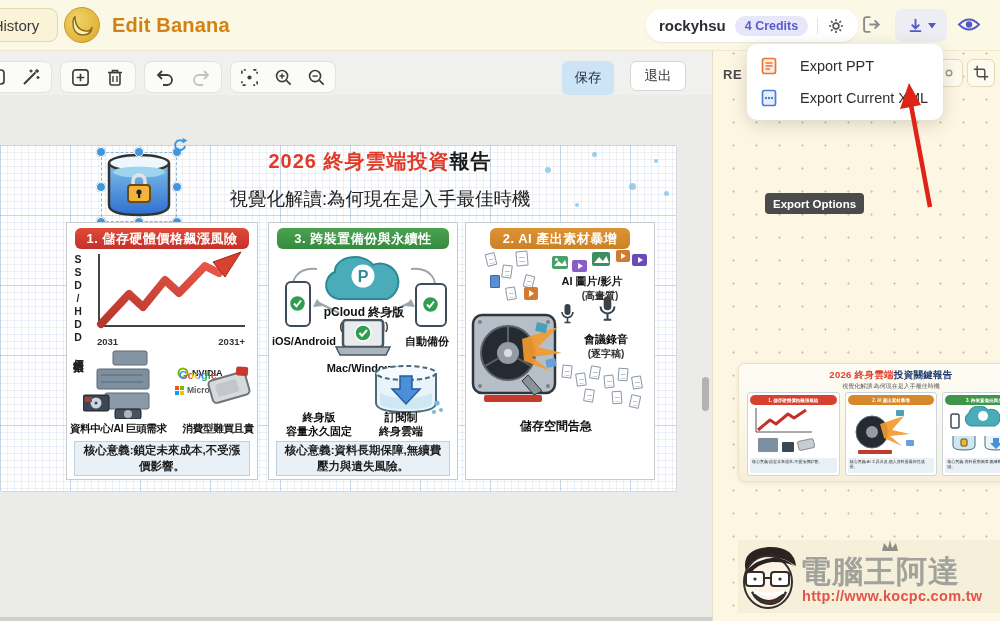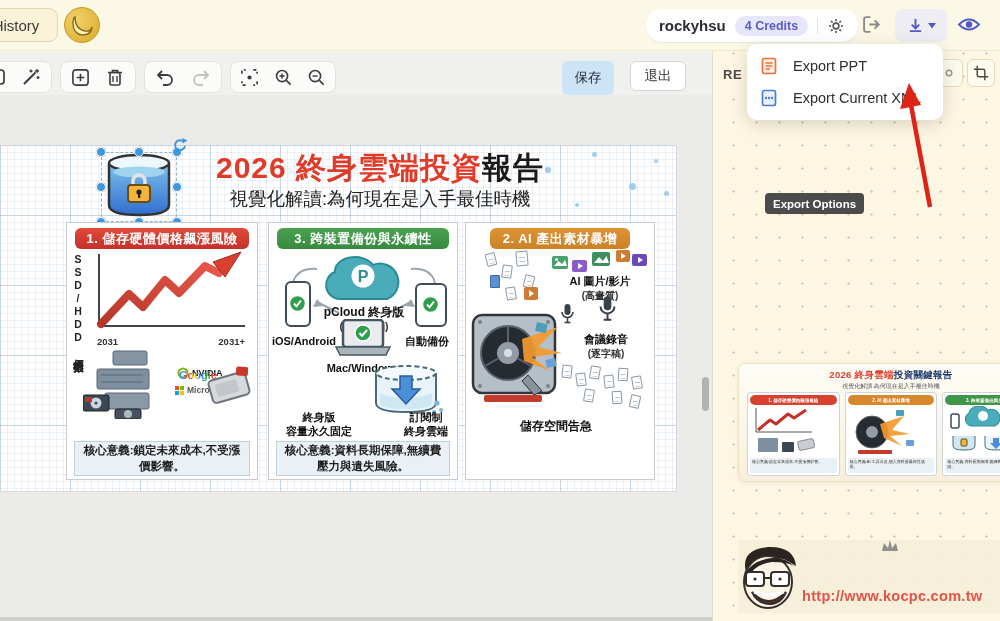--- a/index.html
+++ b/index.html
@@ -34,21 +34,21 @@
       linear-gradient(to right, rgba(140,170,200,.38) 1px, transparent 1px),
       linear-gradient(to bottom, rgba(140,170,200,.38) 1px, transparent 1px),
       linear-gradient(to right, rgba(150,180,210,.18) 1px, transparent 1px),
       linear-gradient(to bottom, rgba(150,180,210,.18) 1px, transparent 1px);
     background-size:70px 70px,70px 70px,7px 7px,7px 7px;
     box-shadow:1px 1px 0 #d8d8d5; }
   .vscroll { position:absolute; left:702px; top:282px; width:7px; height:34px; background:#b3b3b1; border-radius:4px; }
   .bottom-strip { position:absolute; left:0; top:522px; width:712px; height:4px; background:#cfcfcc; }
   .deco-dot { position:absolute; border-radius:50%; background:#86c2e8; opacity:.8; }
 
-  .canvas-title { position:absolute; left:160px; top:53px; width:440px; text-align:center; font-size:30px; font-weight:bold; letter-spacing:1px; }
+  .canvas-title { position:absolute; left:160px; top:53px; width:440px; text-align:center; font-size:20px; font-weight:bold; letter-spacing:1px; }
   .title-red { color:#e03a28; } .title-black { color:#1a1a1a; }
   .canvas-subtitle { position:absolute; left:160px; top:91px; width:440px; text-align:center; font-size:18.5px; color:#222; }
 
   
   .sel-box { position:absolute; left:101px; top:57px; width:76px; height:70px; border:1.5px dashed #8fb6d0; }
   .handle { position:absolute; width:10px; height:10px; border-radius:50%; background:#3f97e0; border:1.5px solid #fff; box-shadow:0 0 1px rgba(0,0,0,.4); margin:-5px; }
   .cyl { position:absolute; left:103px; top:56px; }
   .rot-handle { position:absolute; left:172px; top:42px; }
 
   
@@ -76,21 +76,21 @@
 
   
   .right-panel { position:absolute; left:712px; top:51px; width:288px; height:570px; background-color:#fcf6e2;
     background-image:radial-gradient(circle,#d8cfae 1.1px, transparent 1.4px); background-size:23px 23px; background-position:9px 14px; border-left:1px solid #e6ddc2; }
   .rp-header { position:absolute; left:10px; top:16px; font-size:13px; font-weight:bold; color:#4a4a4a; letter-spacing:.5px; }
   .rp-btn { position:absolute; top:8px; width:28px; height:28px; background:rgba(253,250,238,.95); border:1px solid #e3dab8; border-radius:6px; display:flex; align-items:center; justify-content:center; }
   .tooltip { position:absolute; left:52px; top:142px; height:21px; padding:0 8px; background:#4b4b4b; border-radius:4px; color:#fff; font-size:11.5px; font-weight:bold; display:flex; align-items:center; }
 
   
   .dropdown { position:absolute; left:747px; top:44px; width:196px; background:#fff; border-radius:10px; box-shadow:0 4px 18px rgba(0,0,0,.15); padding:6px 0; z-index:50; }
-  .dd-item { height:32px; display:flex; align-items:center; gap:16px; padding:0 14px; font-size:14.5px; color:#2f2f33; }
+  .dd-item { height:32px; display:flex; align-items:center; gap:23px; padding:0 14px; font-size:14.5px; color:#2f2f33; }
   .arrow-svg { position:absolute; left:890px; top:81px; z-index:60; }
 
   
   .thumb-card { position:absolute; left:25px; top:312px; width:306px; height:119px; background:linear-gradient(#fefdf6,#f7efda); border:1px solid #ece2c4; border-radius:7px; box-shadow:0 1px 4px rgba(0,0,0,.08); overflow:hidden; }
   .th-title { position:absolute; left:0; top:5px; width:100%; text-align:center; font-size:9.5px; font-weight:bold; letter-spacing:.3px; }
   .th-red { color:#e04030; } .th-dark { color:#1d3a6e; }
   .th-sub { position:absolute; left:0; top:18px; width:100%; text-align:center; font-size:6px; color:#555; }
   .th-row { position:absolute; left:8px; right:8px; top:28px; height:84px; display:flex; gap:5px; }
   .th-panel { flex:1; background:#fff; border:1px solid #ccd6de; border-radius:3px; position:relative; padding:2px; }
   .th-hdr { height:10px; border-radius:5px; color:#fff; font-size:4.5px; font-weight:bold; display:flex; align-items:center; justify-content:center; overflow:hidden; white-space:nowrap; }
@@ -201,20 +201,24 @@
             <i style="background:#f25022;"></i>
             <i style="background:#7fba00;"></i>
             <i style="background:#00a4ef;"></i>
             <i style="background:#ffb900;"></i>
           </span>
         <span style="font-size:8.5px;font-weight:bold;color:#5a5a5a;">Microsoft</span>
       </div>
       <div class="pdrive" style="left:142px;top:152px;">
           <span class="ptag"></span>
         </div>
+      <div class="cap-row">
+        <span>資料中心/AI 巨頭需求</span>
+        <span>消費型難買且貴</span>
+      </div>
       <div class="core">核心意義:鎖定未來成本,不受漲價影響。</div>
     </div>
 
     <div class="panel" style="left:268px;width:190px;">
       <div class="p-header hdr-green">3. 跨裝置備份與永續性</div>
       <svg class="abs" style="left:10px;top:32px;" width="170" height="66" viewBox="0 0 170 66">
         <path d="M38 14 C18 12 10 26 16 38" fill="none" stroke="#9aa5ad" stroke-width="2"></path>
         <polygon points="13,34 17,44 22,36" fill="#9aa5ad"></polygon>
         <path d="M132 14 C152 12 160 26 154 38" fill="none" stroke="#9aa5ad" stroke-width="2"></path>
         <polygon points="148,36 153,44 157,34" fill="#9aa5ad"></polygon>
@@ -255,21 +259,21 @@
         <path d="M9 30 v10 q0 6 26 6 q26 0 26 -6 v-10 q-10 5 -26 5 q-16 0 -26 -5" fill="#cfe7f2"></path>
         <ellipse cx="35" cy="10" rx="30" ry="7" fill="#f4fafd" stroke="#4a6a7a" stroke-width="2" stroke-dasharray="5 3"></ellipse>
         <polygon points="29,13 41,13 41,26 49,26 35,41 21,26 29,26" fill="#4a90d9" stroke="#2a5a99" stroke-width="1.5"></polygon>
         <circle cx="66" cy="40" r="2.6" fill="#79b8dc"></circle>
           <circle cx="70" cy="47" r="2" fill="#79b8dc"></circle>
           <circle cx="63" cy="49" r="2" fill="#79b8dc"></circle>
       </svg>
       <div class="blabel" style="left:6px;top:188px;width:88px;">
         <span>終身版</span><br><span>容量永久固定</span>
       </div>
-      <div class="blabel" style="left:117px;top:188px;width:80px;">
+      <div class="blabel" style="left:92px;top:188px;width:80px;">
         <span>訂閱制</span><br><span>終身雲端</span>
       </div>
       <div class="core">核心意義:資料長期保障,無續費壓力與遺失風險。</div>
     </div>
 
     <div class="panel" style="left:465px;width:190px;">
       <div class="p-header hdr-orange" style="left:24px;right:24px;">2. AI 產出素材暴增</div>
 
       <svg class="abs" style="left:86px;top:27px;" width="96" height="24" viewBox="0 0 96 24">
         <rect x="0" y="6" width="16" height="13" rx="2" fill="#4aa06a"></rect>
@@ -277,21 +281,21 @@
           <circle cx="4.5" cy="9.5" r="1.5" fill="#fff"></circle>
         <rect x="20" y="10" width="15" height="12" rx="2" fill="#8a5cc9"></rect>
           <polygon points="26,13 31,16 26,19" fill="#fff"></polygon>
         <rect x="40" y="2" width="18" height="14" rx="2" fill="#3f8e5f"></rect>
           <path d="M42 13 l5-6 4 4 3.5-5 2.5 7 z" fill="#fff"></path>
         <rect x="64" y="0" width="14" height="12" rx="2" fill="#d07a32"></rect>
           <polygon points="69,3 74,6 69,9" fill="#fff"></polygon>
         <rect x="80" y="4" width="15" height="12" rx="2" fill="#6a4ab8"></rect>
           <polygon points="86,7 91,10 86,13" fill="#fff"></polygon>
       </svg>
-      <div class="blabel" style="left:84px;top:52px;width:100px;">AI 圖片/影片</div>
+      <div class="blabel" style="left:76px;top:52px;width:100px;">AI 圖片/影片</div>
       <div class="sublab" style="left:84px;top:66px;width:100px;font-weight:bold;">(高畫質)</div>
 
       <div class="doc" style="left:20px;top:30px;transform:rotate(-14deg);"></div>
       <div class="doc" style="left:36px;top:42px;transform:rotate(8deg);"></div>
       <div class="doc" style="left:50px;top:28px;transform:rotate(-5deg);width:12px;height:15px;"></div>
       <div class="doc" style="left:58px;top:52px;transform:rotate(14deg);"></div>
       <div class="doc" style="left:40px;top:64px;transform:rotate(-10deg);"></div>
       <div class="doc" style="left:24px;top:52px;background:#5b8fd4;border-color:#3a6aa8;"></div>
       <svg class="abs" style="left:58px;top:64px;" width="14" height="13" viewBox="0 0 14 13">
           <rect width="14" height="13" rx="2" fill="#d07a32"></rect>
@@ -421,32 +425,34 @@
         <rect x="33" y="30" width="18" height="14" rx="3" fill="#fff" stroke="#33302c" stroke-width="2"></rect>
         <line x1="26" y1="36" x2="33" y2="36" stroke="#33302c" stroke-width="2"></line>
         <circle cx="17" cy="37" r="1.6" fill="#33302c"></circle>
           <circle cx="42" cy="37" r="1.6" fill="#33302c"></circle>
         <path d="M14 50 Q30 68 48 50 Q43 62 31 62 Q19 61 14 50 Z" fill="#6e2c24" stroke="#33302c" stroke-width="2"></path>
         <path d="M16 50 Q31 55 46 50" stroke="#fff" stroke-width="3" fill="none"></path>
       </svg>
       <svg class="wm-crown" width="20" height="13" viewBox="0 0 20 13">
         <polygon points="2,12 4,4 8,9 10,1 12,9 16,4 18,12" fill="#8f8f89"></polygon>
       </svg>
+      <div class="wm-name">電腦王阿達</div>
       <div class="wm-url">http://www.kocpc.com.tw</div>
     </div>
 
   </div>
 
   <div class="topbar">
     <div class="history-btn">History</div>
     <div class="logo">
       <svg width="24" height="26" viewBox="0 0 24 26">
         <path d="M4 4 Q4 16 14 18 Q20 19 21 14 Q21 22 11 22 Q2 21 2 10 Q2 5 4 4 Z" fill="#fdf2b0" stroke="#8a6a1a" stroke-width="1.4"></path>
       </svg>
     </div>
+    <div class="app-title">Edit Banana</div>
     <div class="user-pill">
       <span class="user-name">rockyhsu</span>
       <span class="credits-badge">4 Credits</span>
       <span class="pill-sep"></span>
       <svg width="18" height="18" viewBox="0 0 20 20">
         <g stroke="#555" stroke-width="1.8" fill="none">
           <circle cx="10" cy="10" r="3.2"></circle>
           <path d="M10 2.2v2.4M10 15.4v2.4M2.2 10h2.4M15.4 10h2.4M4.5 4.5l1.7 1.7M13.8 13.8l1.7 1.7M15.5 4.5l-1.7 1.7M6.2 13.8l-1.7 1.7"></path>
         </g>
       </svg>

